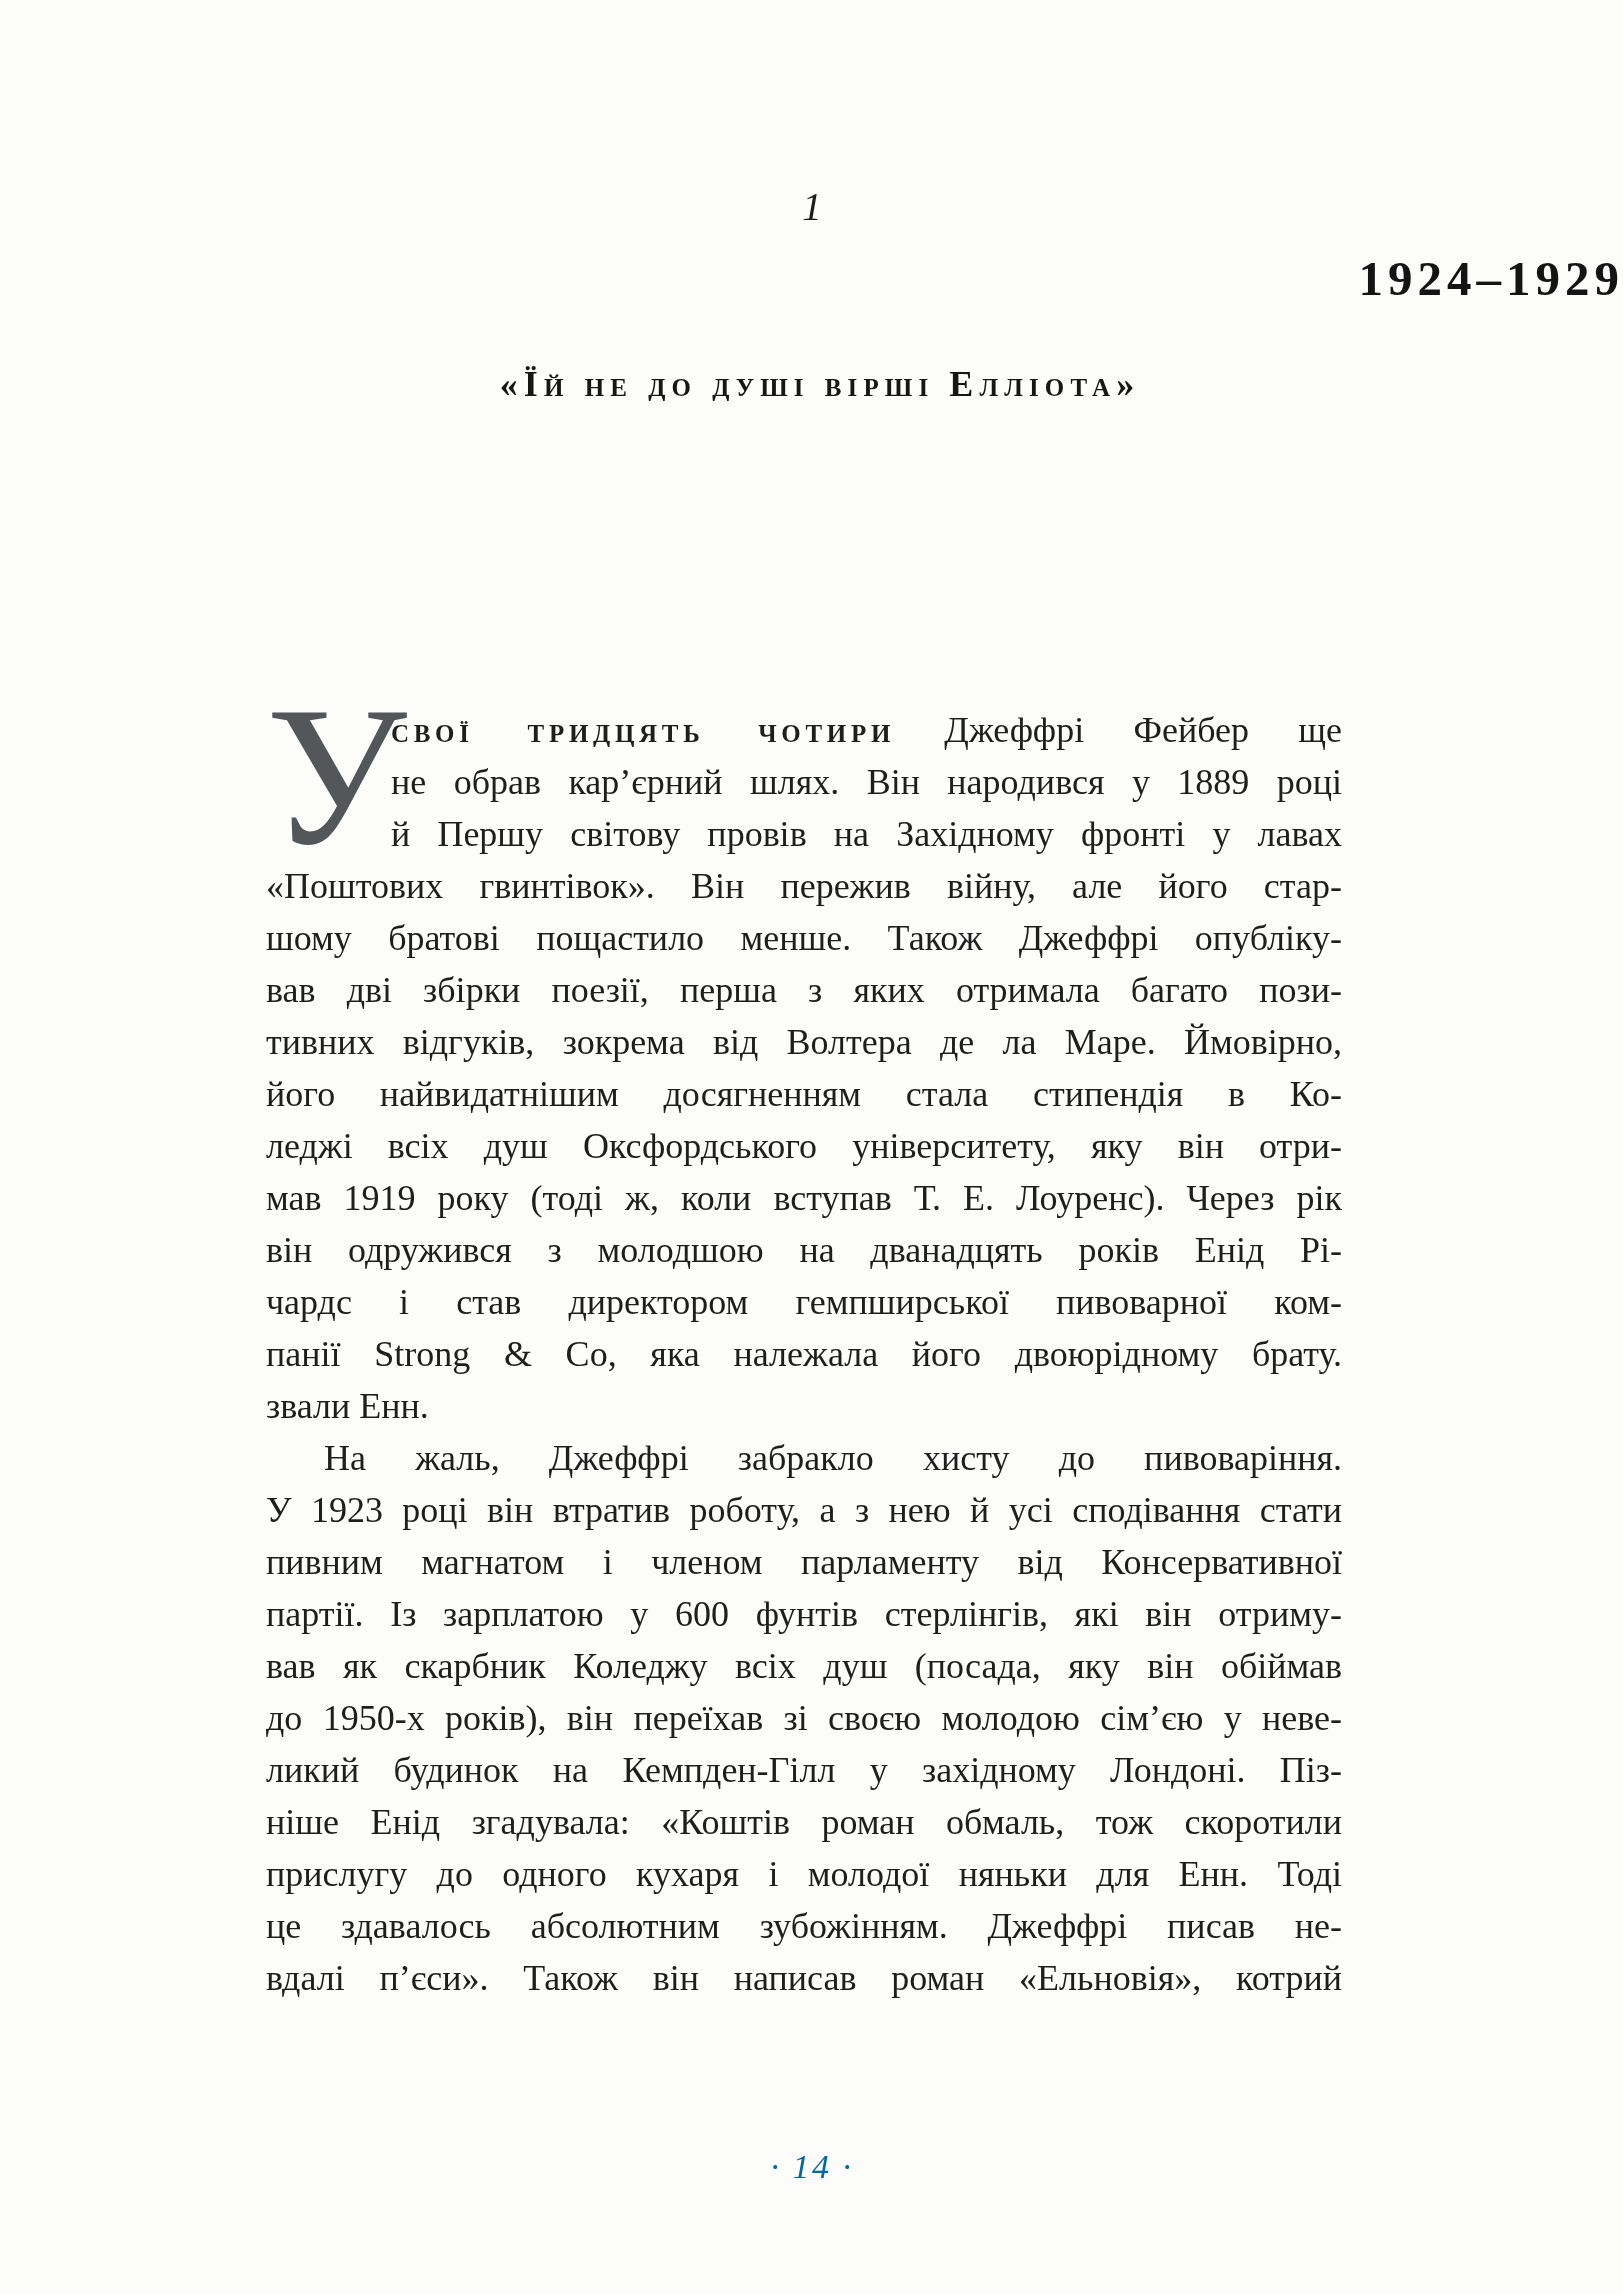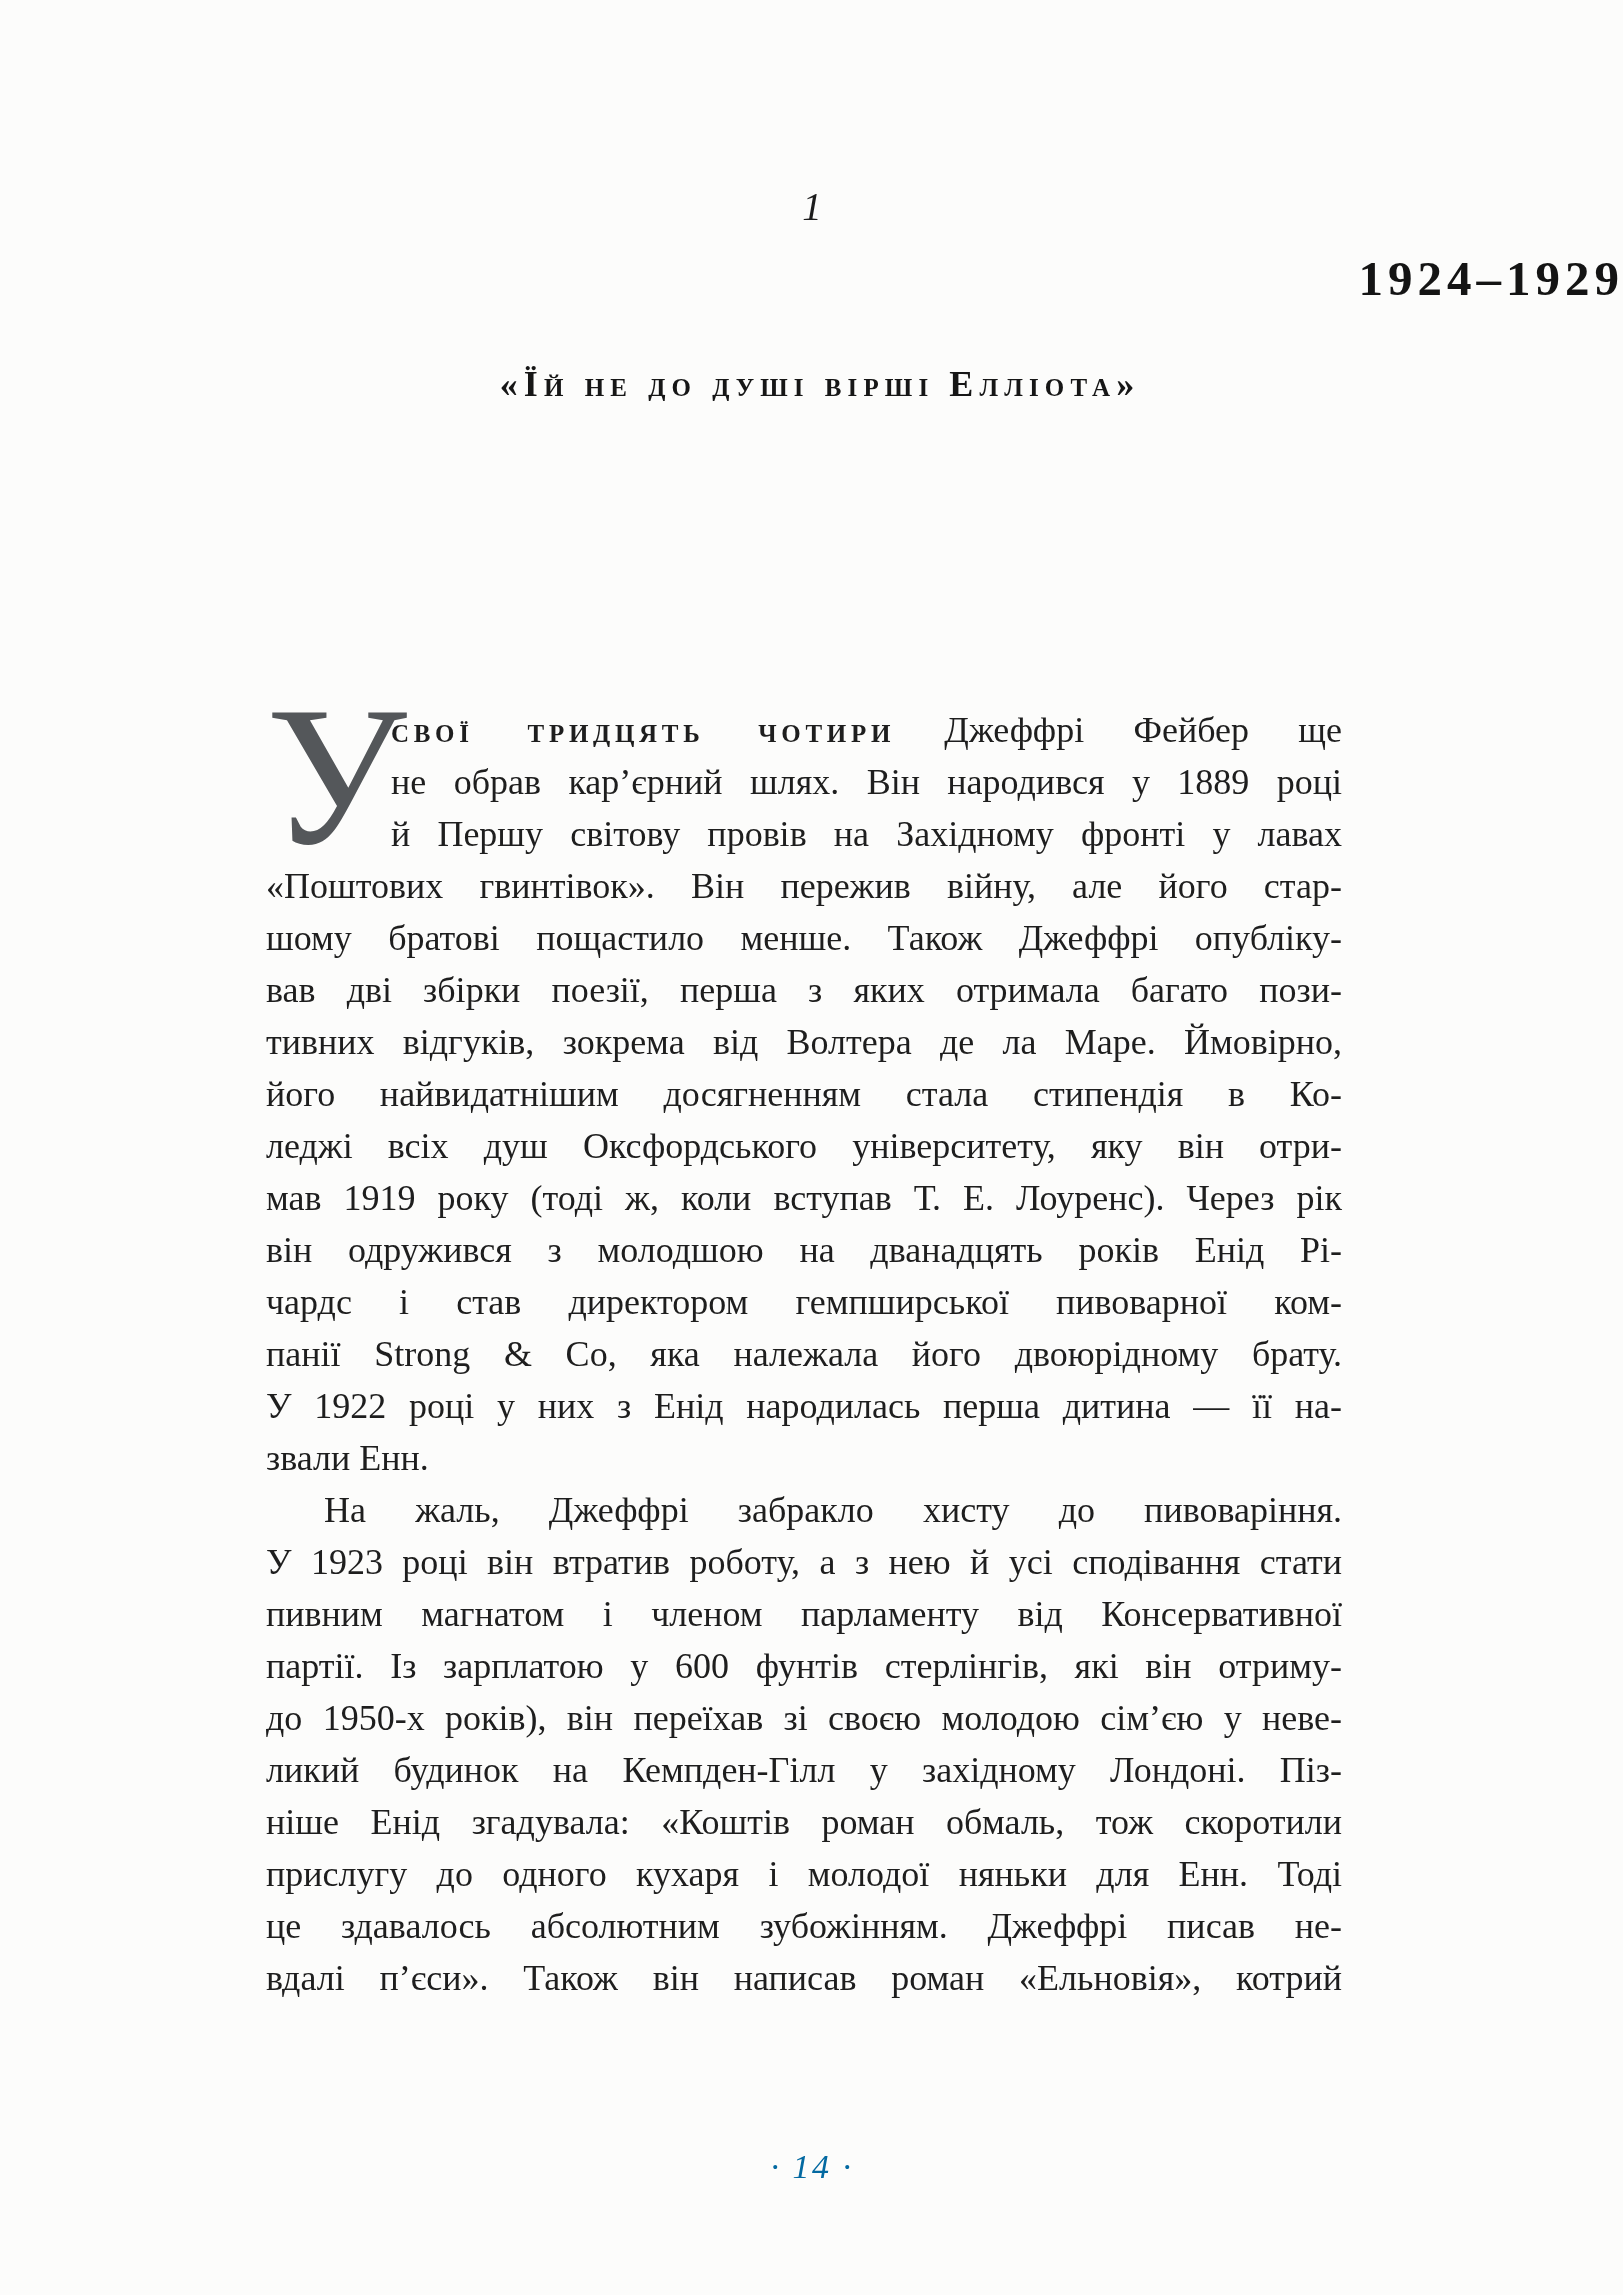--- a/index.html
+++ b/index.html
@@ -126,27 +126,27 @@
     <div class="line">«Поштових гвинтівок». Він пережив війну, але його стар-</div>
     <div class="line">шому братові пощастило менше. Також Джеффрі опубліку-</div>
     <div class="line">вав дві збірки поезії, перша з яких отримала багато пози-</div>
     <div class="line">тивних відгуків, зокрема від Волтера де ла Маре. Ймовірно,</div>
     <div class="line">його найвидатнішим досягненням стала стипендія в Ко-</div>
     <div class="line">леджі всіх душ Оксфордського університету, яку він отри-</div>
     <div class="line">мав 1919 року (тоді ж, коли вступав Т. Е. Лоуренс). Через рік</div>
     <div class="line">він одружився з молодшою на дванадцять років Енід Рі-</div>
     <div class="line">чардс і став директором гемпширської пивоварної ком-</div>
     <div class="line">панії Strong &amp; Co, яка належала його двоюрідному брату.</div>
-    <div class="line">У 1922 році у них з Енід народилась перша дитина — її на-</div>
     <div class="line short">звали Енн.</div>
 
     <div class="line indent">На жаль, Джеффрі забракло хисту до пивоваріння.</div>
     <div class="line">У 1923 році він втратив роботу, а з нею й усі сподівання стати</div>
     <div class="line">пивним магнатом і членом парламенту від Консервативної</div>
     <div class="line">партії. Із зарплатою у 600 фунтів стерлінгів, які він отриму-</div>
+    <div class="line">вав як скарбник Коледжу всіх душ (посада, яку він обіймав</div>
     <div class="line">до 1950-х років), він переїхав зі своєю молодою сім’єю у неве-</div>
     <div class="line">ликий будинок на Кемпден-Гілл у західному Лондоні. Піз-</div>
     <div class="line">ніше Енід згадувала: «Коштів роман обмаль, тож скоротили</div>
     <div class="line">прислугу до одного кухаря і молодої няньки для Енн. Тоді</div>
     <div class="line">це здавалось абсолютним зубожінням. Джеффрі писав не-</div>
     <div class="line">вдалі п’єси». Також він написав роман «Ельновія», котрий</div>
   </main>
 
   <footer>
     <div class="page-number">· 14 ·</div>

